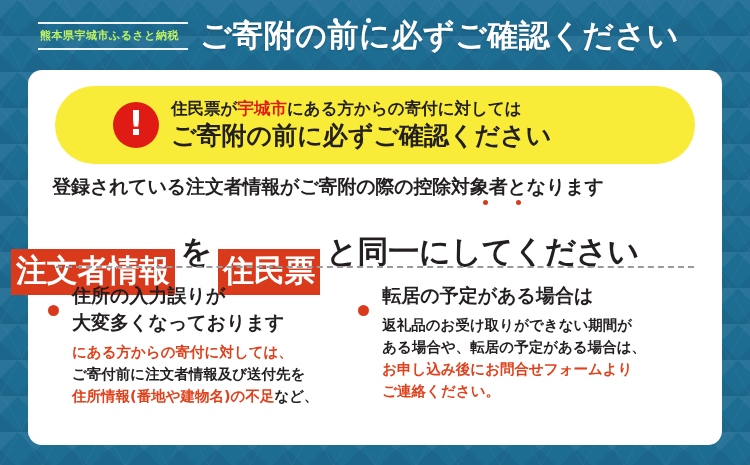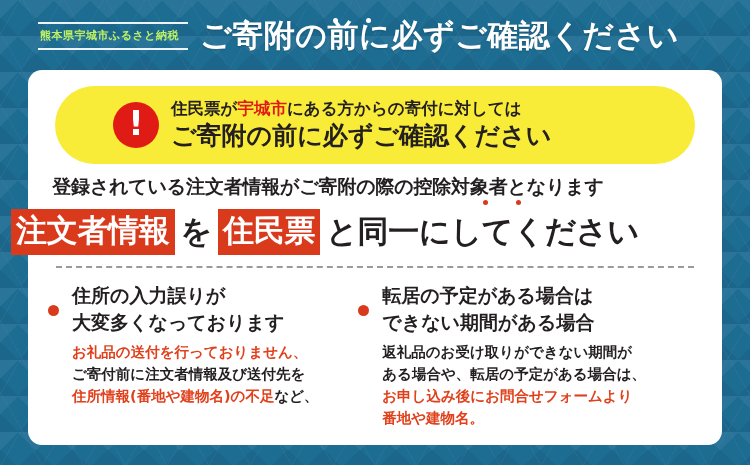--- a/index.html
+++ b/index.html
@@ -121,20 +121,21 @@
     position:relative;
     margin-top:9px;
     font-size:31px;font-weight:700;color:#231f20;
     white-space:nowrap;letter-spacing:-.3px;
     display:flex;justify-content:center;align-items:center;
   }
   .redbox{
     background:#d93a1c;color:#ffffff;
     padding:1px 5px 3px 5px;
     display:inline-block;
+    margin-top:40px;
   }
   .plain{display:inline-block;padding:0 6px;}
 
   
   #divider{
     position:absolute;left:28px;top:196px;width:638px;height:0;
     border-top:2px dashed #9a9a9a;
   }
 
   
@@ -219,43 +220,42 @@
     <div id="columns">
 
       <div class="col">
         <span class="bullet"></span>
         <div class="col-head">
           <div>住所の入力誤りが</div>
           <div>大変多くなっております</div>
         </div>
         <div class="col-body">
           <div>
-            <span class="red">お礼品の送付を行っておりません、</span>
+            <span class="red">にある方からの寄付に対しては、</span>
           </div>
           <div>ご寄付前に注文者情報及び送付先を</div>
           <div>
             <span class="red">住所情報(番地や建物名)の不足</span><span>など、</span>
           </div>
         </div>
       </div>
 
       <div class="col">
         <span class="bullet"></span>
         <div class="col-head">
           <div>転居の予定がある場合は</div>
-          <div>できない期間がある場合</div>
         </div>
         <div class="col-body">
           <div>返礼品のお受け取りができない期間が</div>
           <div>ある場合や、転居の予定がある場合は、</div>
           <div>
             <span class="red">お申し込み後にお問合せフォームより</span>
           </div>
           <div>
-            <span class="red">番地や建物名。</span>
+            <span class="red">ご連絡ください。</span>
           </div>
         </div>
       </div>
 
     </div>
 
   </div>
 
 </div>
 

